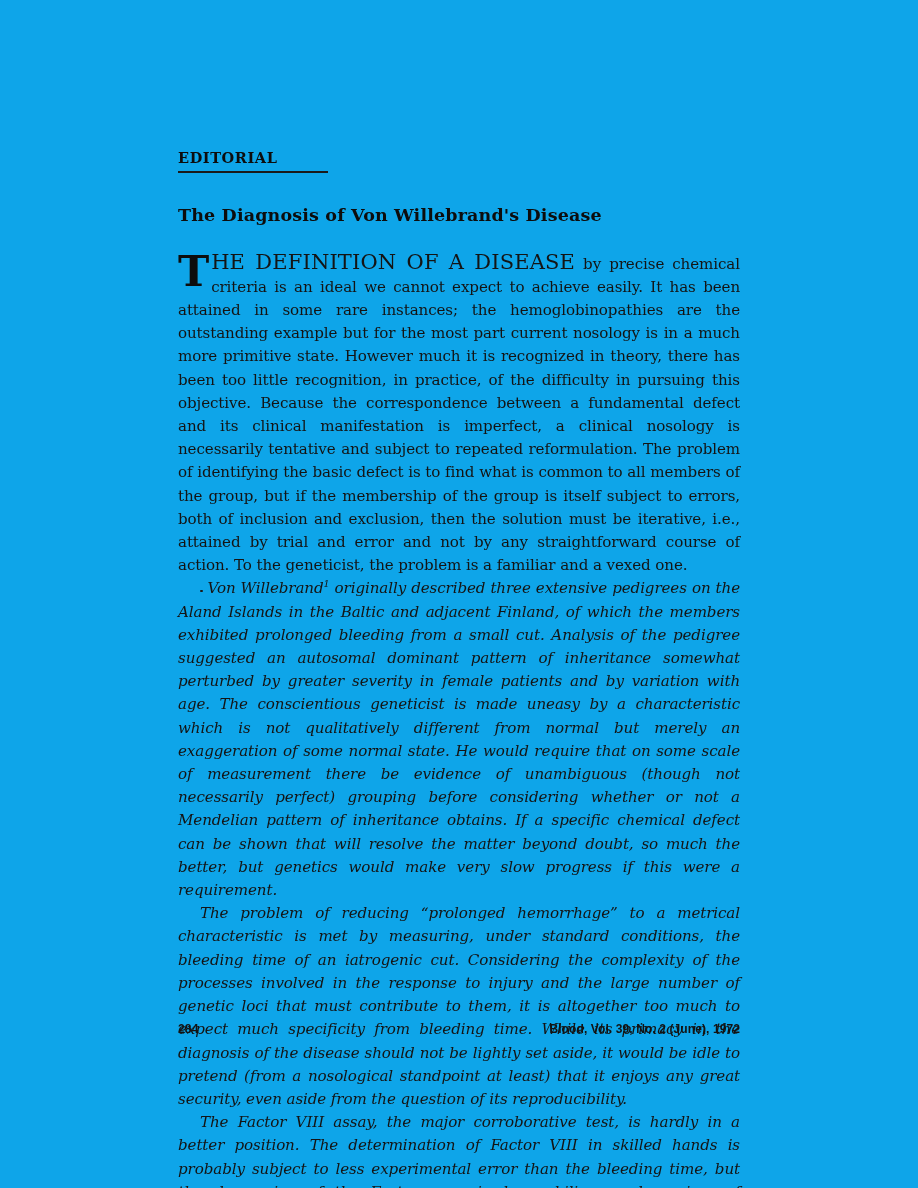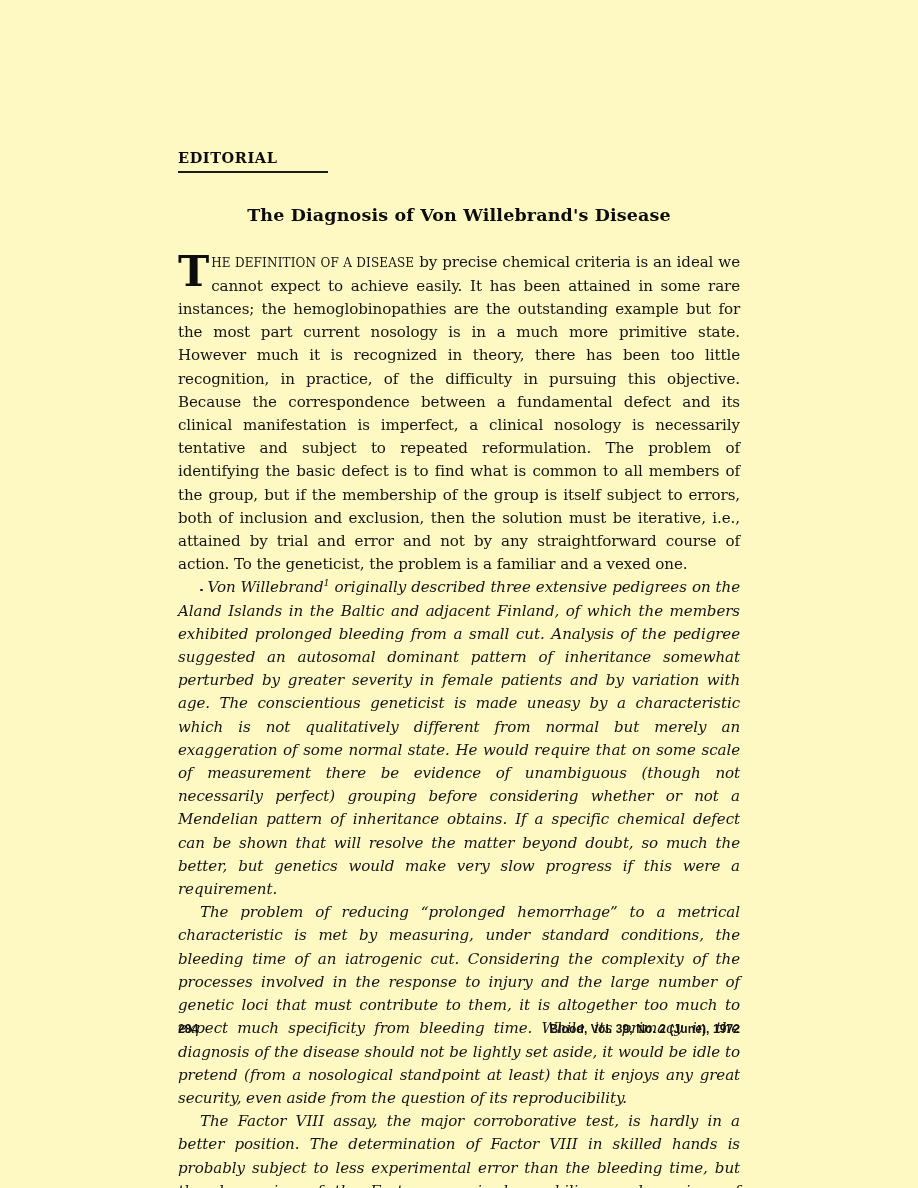--- a/index.html
+++ b/index.html
@@ -7,21 +7,21 @@
     margin: 0;
     padding: 0;
     background: #ffffff;
   }
 
   #page {
     position: relative;
     width: 918px;
     height: 1188px;
     margin: 0 auto;
-    background: #fef9c3;
+    background: #0ea5e9;
     overflow: hidden;
     font-family: "DejaVu Serif", "Liberation Serif", serif;
     color: #111111;
   }
 
   
   .column {
     position: absolute;
     left: 178px;
     top: 148px;
@@ -42,21 +42,21 @@
   .kicker-rule {
     width: 150px;
     height: 1.6px;
     background: #1a1a1a;
     margin: 2px 0 0 0;
   }
 
   
   .article-title {
     margin: 32px 0 0 0;
-    text-align: center;
+    text-align: left;
     font-family: "DejaVu Serif", "Liberation Serif", serif;
     font-weight: bold;
     font-size: 17.5px;
     letter-spacing: 0.15px;
     color: #0d0d0d;
   }
 
   
   .body-text {
     margin-top: 26px;
@@ -86,21 +86,21 @@
     float: left;
     font-family: "DejaVu Serif", "Liberation Serif", serif;
     font-weight: bold;
     font-size: 42px;
     line-height: 36px;
     padding: 2px 2px 0 0;
     margin-top: 1px;
     color: #0d0d0d;
   }
   .leadin {
-    font-size: 12px;
+    font-size: 21px;
     letter-spacing: 0.15px;
   }
 
   
   .scan-dot {
     display: inline-block;
     width: 2.5px;
     height: 2.5px;
     background: #1a1a1a;
     border-radius: 50%;

